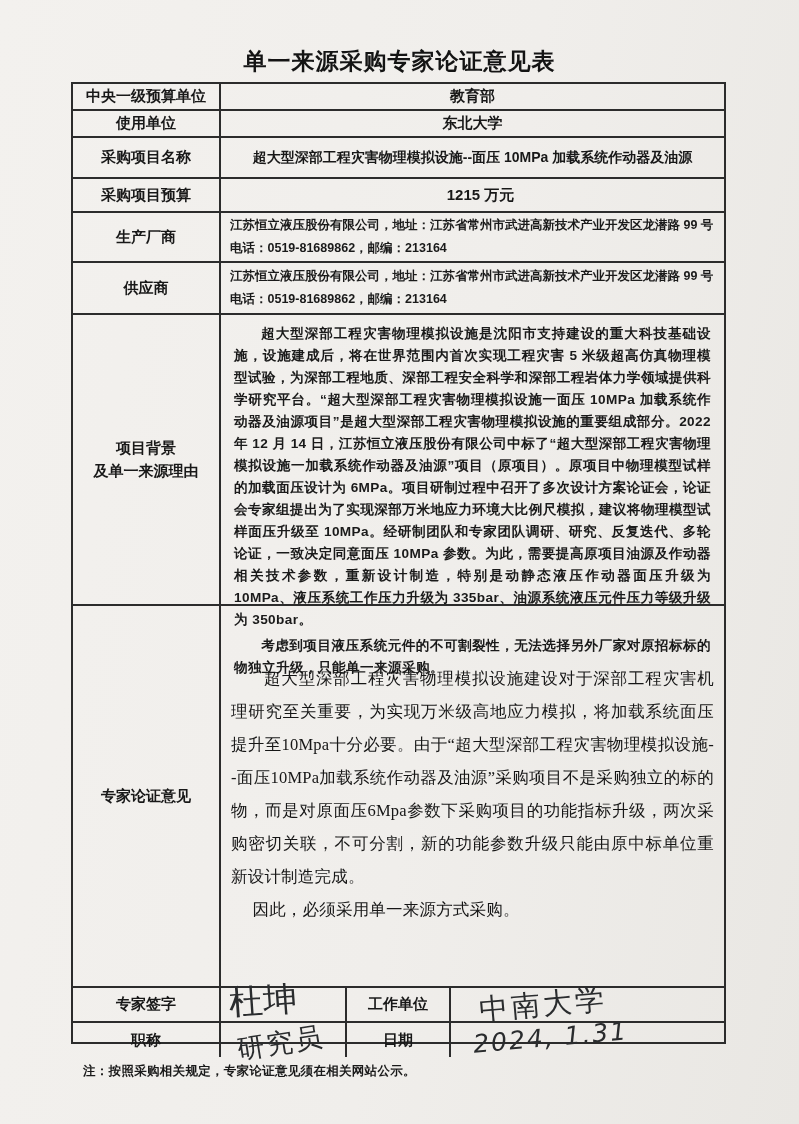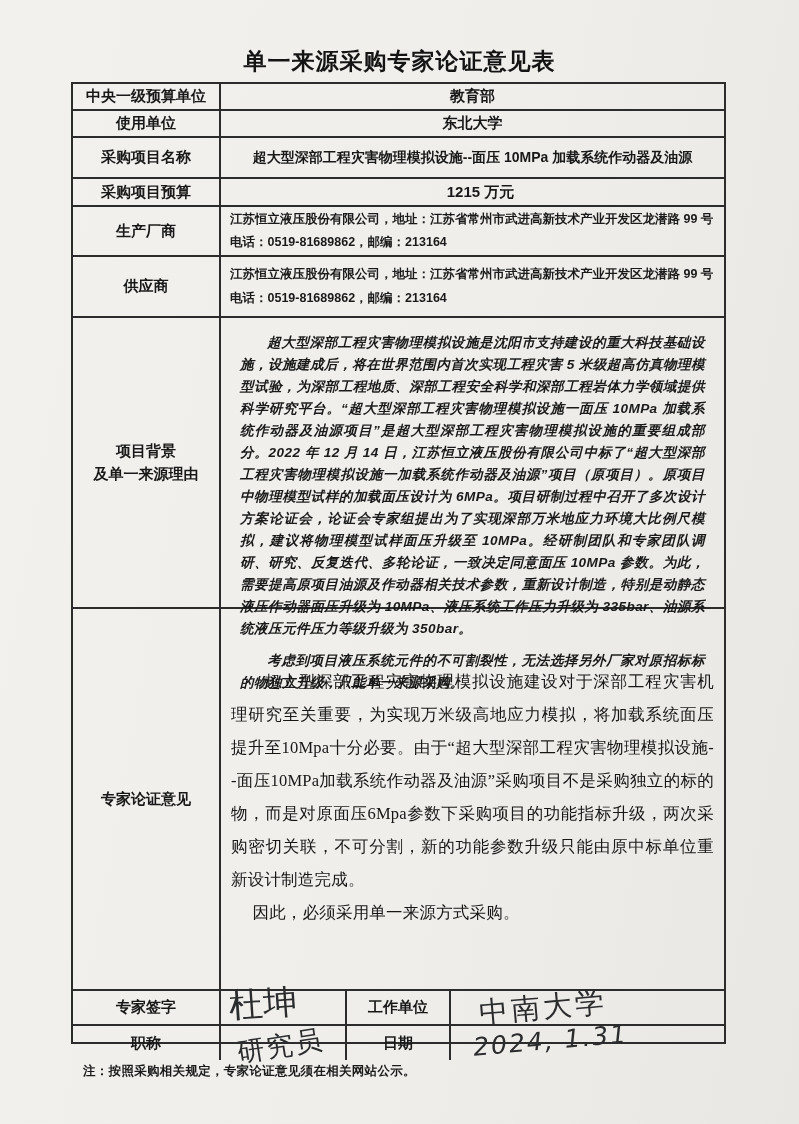--- a/index.html
+++ b/index.html
@@ -63,21 +63,21 @@
     font-weight:700;font-size:12.5px;color:#1a1a1a;
     padding:2px 6px 2px 9px;line-height:1.85;
     text-align:left;
   }
   .longtext-cell{
     flex:1;
     font-weight:700;font-size:13.6px;color:#1a1a1a;
     padding:4px 9px 2px 9px;line-height:22px;
     text-align:justify;letter-spacing:.4px;
   }
-  .longtext-cell p{margin:10px;text-indent:2em;font-style:italic;}
+  .longtext-cell p{margin:4px;text-indent:2em;}
   .opinion-cell{
     flex:1;
     font-family:"Liberation Serif",serif;
     font-weight:400;font-size:16.5px;color:#161616;
     padding:56px 10px 0 10px;line-height:33px;
     text-align:justify;letter-spacing:.2px;
   }
   .opinion-cell p.p1{margin:0;text-indent:2em;}
   .opinion-cell p.p2{margin:0;text-indent:1.3em;}
   .sig-label{
@@ -102,22 +102,22 @@
   .hand-unit{left:28px;top:-3px;font-size:29px;transform:rotate(-5deg);letter-spacing:3px;}
   .hand-title{left:16px;top:2px;font-size:27px;transform:rotate(-9deg);letter-spacing:2px;}
   .hand-date{left:22px;top:0px;font-size:25px;transform:rotate(-5deg);font-style:italic;letter-spacing:2px;}
   .footnote{
     position:absolute;left:72px;top:1063px;
     font-size:12.5px;font-weight:700;color:#1a1a1a;
     letter-spacing:.3px;
     margin-left:11px;
   }
   
-  .h-r1{height:27px;} .h-r2{height:27px;} .h-r3{height:41px;} .h-r4{height:28px;gap:16px;}
-  .h-r5{height:50px;} .h-r6{height:61px;} .h-r7{height:291px;} .h-r8{height:382px;}
+  .h-r1{height:27px;} .h-r2{height:27px;} .h-r3{height:41px;} .h-r4{height:34px;gap:16px;}
+  .h-r5{height:50px;} .h-r6{height:52px;} .h-r7{height:291px;} .h-r8{height:382px;}
   .h-r9{height:35px;text-align:center;} .h-r10{height:34px;}
 </style>
 </head>
 <body>
 
 <div class="sheet">
 
   <div class="doc-title">单一来源采购专家论证意见表</div>
 
   <div class="doc-table">

